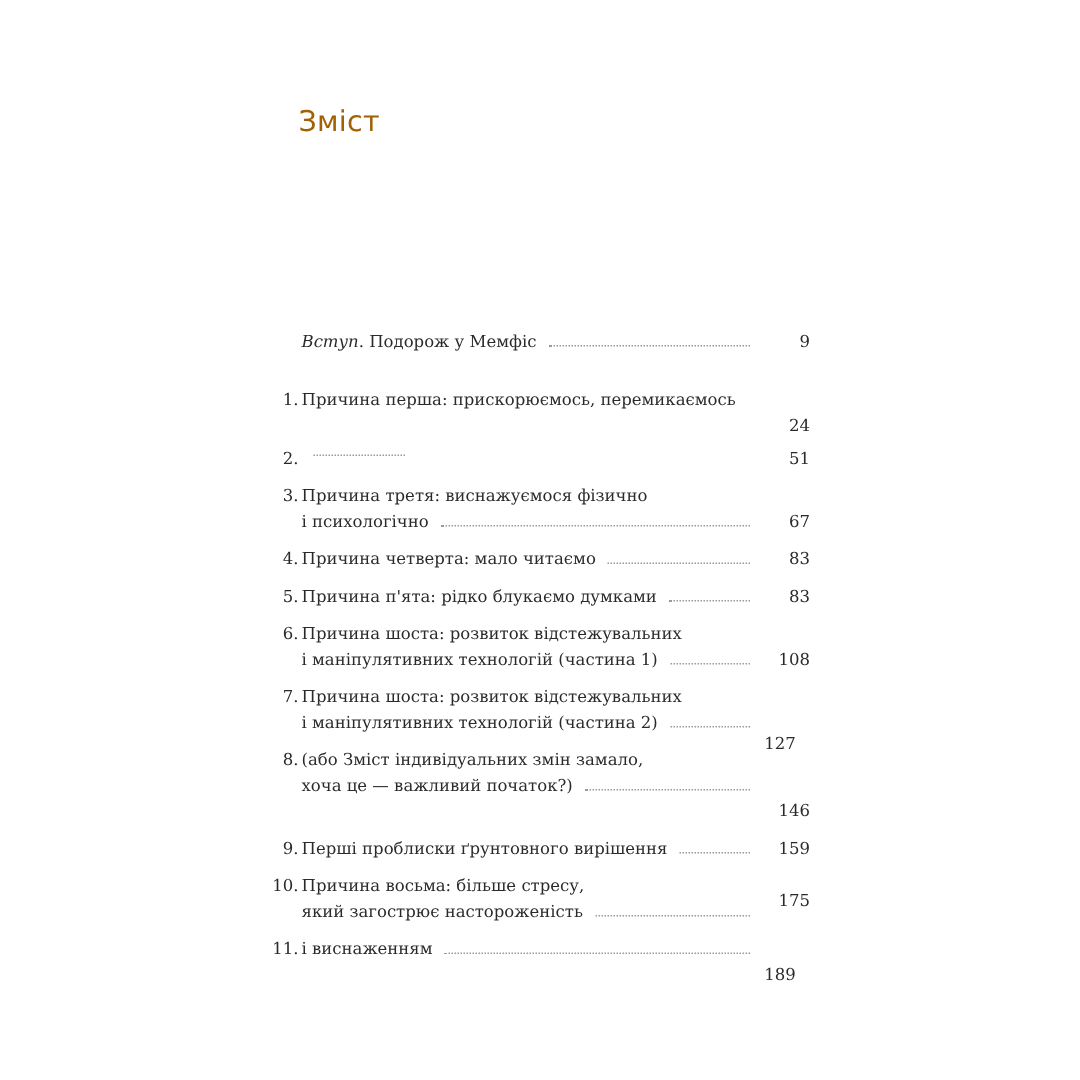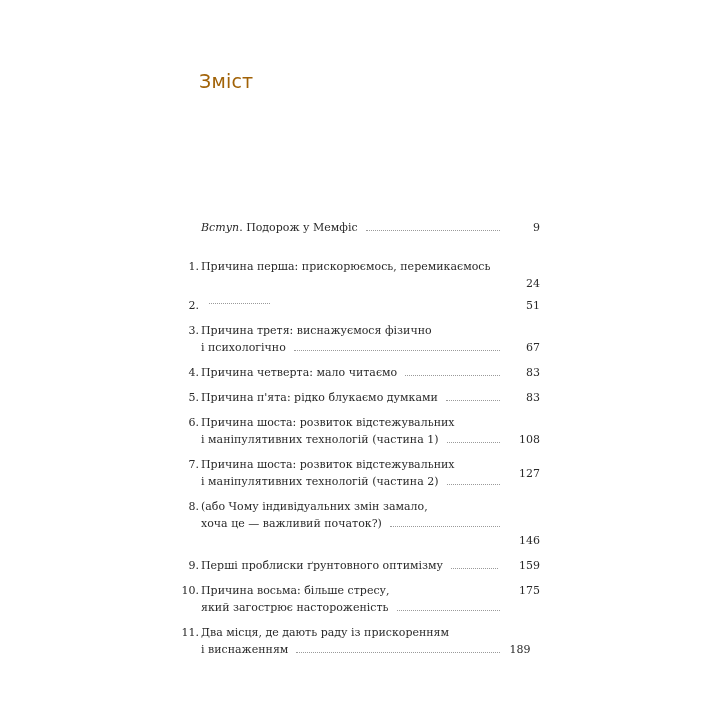--- a/index.html
+++ b/index.html
@@ -102,62 +102,61 @@
 
   <div class="entry" style="top:456px;">
     <span class="num">7.</span>
     <div class="body">
       <span class="line">Причина шоста: розвиток відстежувальних</span>
       <div class="line last">
         <span class="txt">і маніпулятивних технологій (частина 2)</span>
         <span class="dots" style="width: 53.4688px;"></span>
       </div>
     </div>
-    <span class="page" style="top:9px;">127</span>
+    <span class="page" style="top:31px;text-align:center;">127</span>
   </div>
 
   <div class="entry" style="top:498px;">
     <span class="num">8.</span>
     <div class="body">
-      <span class="line">(або Чому індивідуальних змін замало,</span>
+      <span class="line">(або Зміст індивідуальних змін замало,</span>
       <div class="line last">
         <span class="txt">хоча це — важливий початок?)</span>
         <span class="dots" style="width: 110.156px;"></span>
       </div>
     </div>
     <span class="page" style="top:34px;">146</span>
   </div>
 
   <div class="entry" style="top:557px;">
     <span class="num">9.</span>
     <div class="body">
       <div class="line last">
-        <span class="txt">Перші проблиски ґрунтовного оптимізму</span>
+        <span class="txt">Перші проблиски ґрунтовного вирішення</span>
         <span class="dots" style="width: 46.9844px;"></span>
       </div>
     </div>
     <span class="page">159</span>
   </div>
 
   <div class="entry" style="top:582px;">
     <span class="num">10.</span>
     <div class="body">
       <span class="line">Причина восьма: більше стресу,</span>
       <div class="line last">
         <span class="txt">який загострює настороженість</span>
         <span class="dots" style="width: 103.422px;"></span>
       </div>
     </div>
-    <span class="page" style="top:0;">175</span>
+    <span class="page" style="top:10px;">175</span>
   </div>
 
   <div class="entry" style="top:624px;">
     <span class="num">11.</span>
     <div class="body">
-      <span class="line">Два місця, де дають раду із прискоренням</span>
       <div class="line last">
         <span class="txt">і виснаженням</span>
         <span class="dots" style="width: 203.609px;"></span>
       </div>
     </div>
     <span class="page" style="top:17px;text-align:center;">189</span>
   </div>
 
 </div>
 

